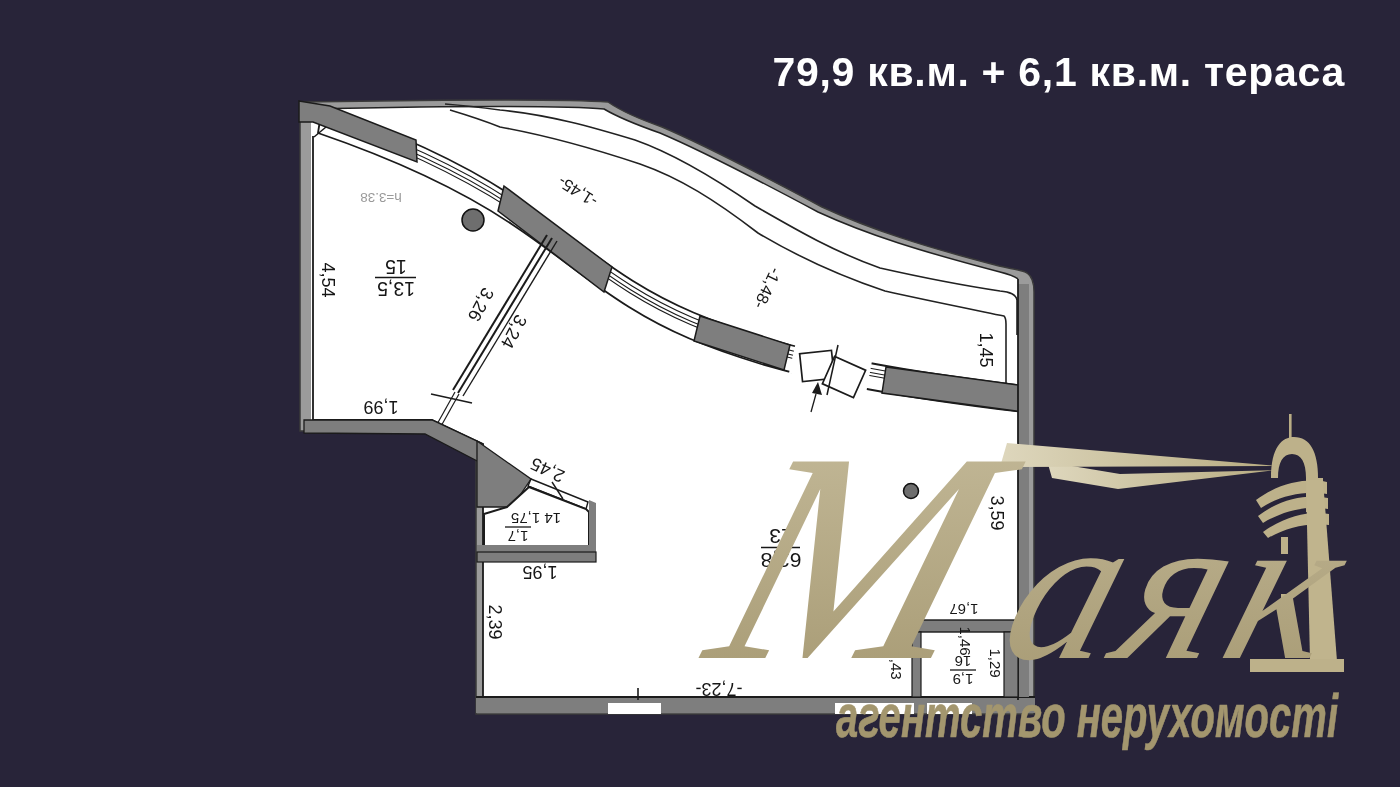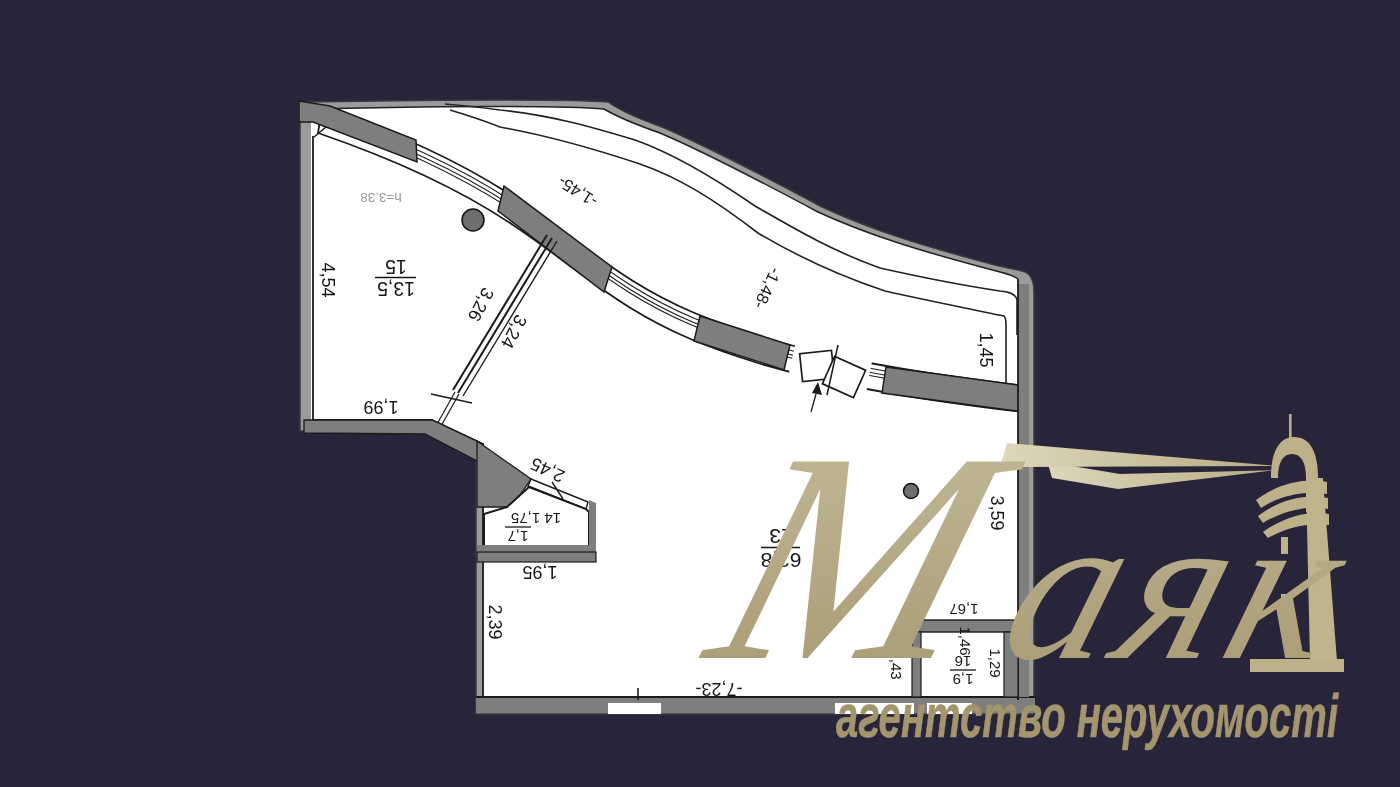--- a/index.html
+++ b/index.html
@@ -5,20 +5,21 @@
   html,body{margin:0;padding:0;width:1400px;height:787px;overflow:hidden;background:#282439;}
   #page{position:relative;width:1400px;height:787px;font-family:"Liberation Sans",sans-serif;}
   #hdr{position:absolute;top:49px;right:55px;color:#ffffff;font-weight:700;font-size:41px;letter-spacing:0.7px;}
   svg{position:absolute;top:0;left:0;}
   .lbl{font-family:"Liberation Sans",sans-serif;fill:#161616;}
 </style>
 </head>
 <body>
 <div id="page">
 
+  <div id="hdr">79,9 кв.м. + 6,1 кв.м. тераса</div>
 
   <svg id="plan" width="1400" height="787" viewBox="0 0 1400 787">
 
     <path d="M 300,102 L 420,100.5 C 520,99.5 580,100 608,102 C 624,113 642,120 662,127 C 702,144 762,175 822,207 C 872,230 922,246 999,266 C 1012,269 1022,270 1027,273 C 1033,277 1034,284 1034,292 L 1034,714 L 476,714 L 476,447 L 428,430 L 300,431 Z" fill="#9b9b9b" stroke="#3a3a3a" stroke-width="1.5"></path>
 
     <path d="M 311,109 L 420,107 C 520,106 577,106.5 604,109 C 621,119 640,126 660,133 C 700,150 760,181 818,212 C 868,235 920,251 1000,272 C 1008,274 1014,276 1018,279 L 1018,707 L 483,707 L 483,444 L 432,423 L 311,423 Z" fill="#ffffff"></path>
 
     <path d="M 306,109 L 420,107 C 520,106 577,106.5 604,109 C 621,119 640,126 660,133 C 700,150 760,181 818,212 C 868,235 920,251 1000,272 C 1008,274 1014,276 1018,279" fill="none" stroke="#222" stroke-width="1.5"></path>
 
     <path d="M 445,104 C 470,106 485,108 500,110 C 550,115 592,127 635,140 C 672,153 710,175 755,206 C 800,232 835,252 880,268 C 920,277 960,285 1000,291 C 1010,292 1016,294 1017,300 L 1017,335" fill="none" stroke="#222" stroke-width="1.6"></path>

